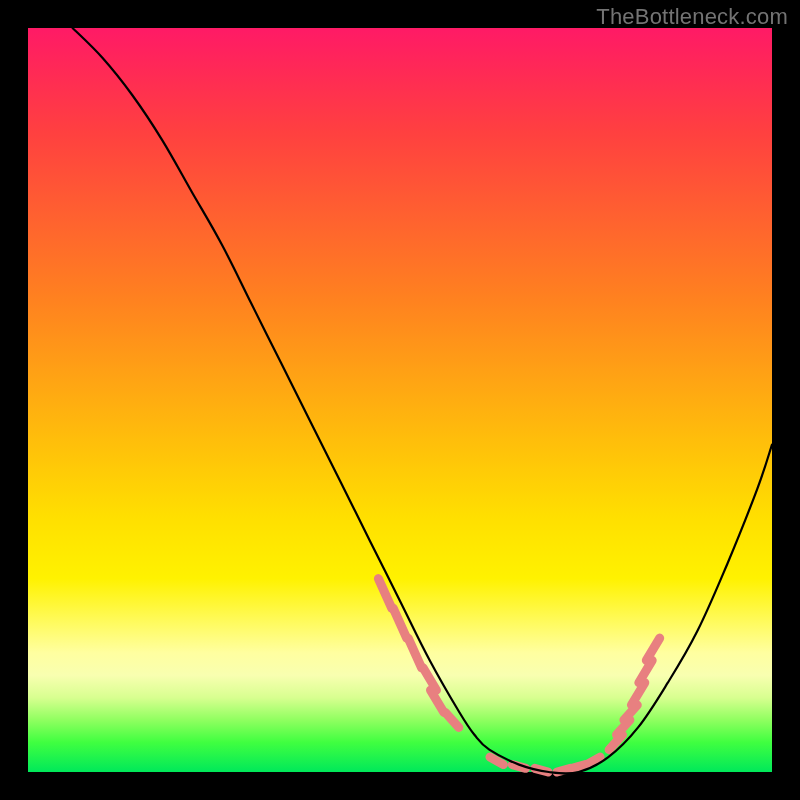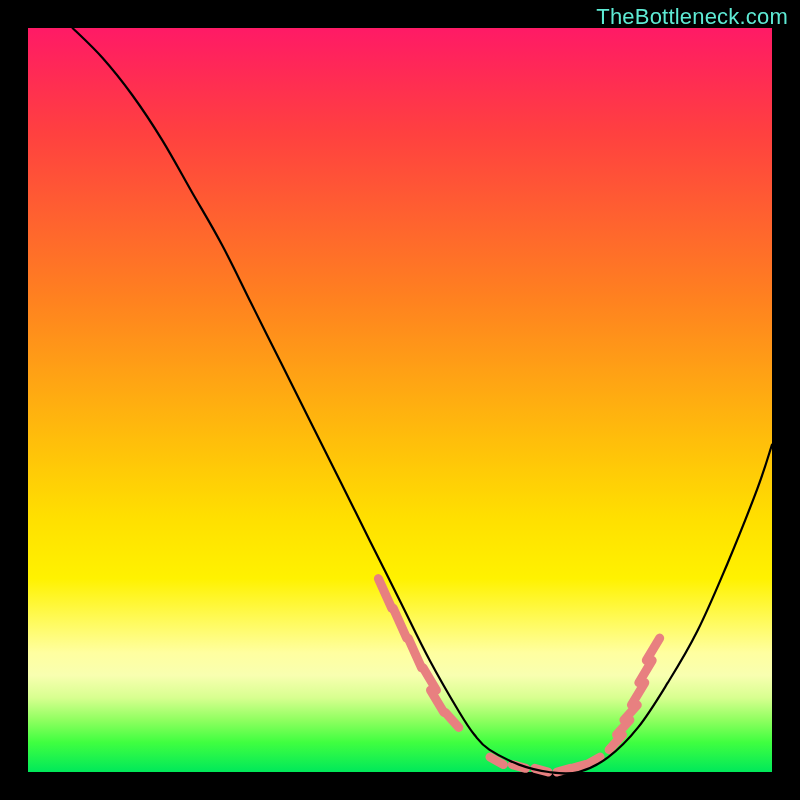--- a/index.html
+++ b/index.html
@@ -41,21 +41,21 @@
       #d8ff90 90%,
       #90ff60 93%,
       #40ff40 96%,
       #00e85a 100%
     );
   }
   .watermark {
     position: absolute;
     top: 4px;
     right: 12px;
-    color: #5eead4;
+    color: #737373;
     font-size: 22px;
     letter-spacing: 0.2px;
     font-weight: 400;
     user-select: none;
   }
   svg.overlay {
     position: absolute;
     left: 0;
     top: 0;
     width: 744px;

